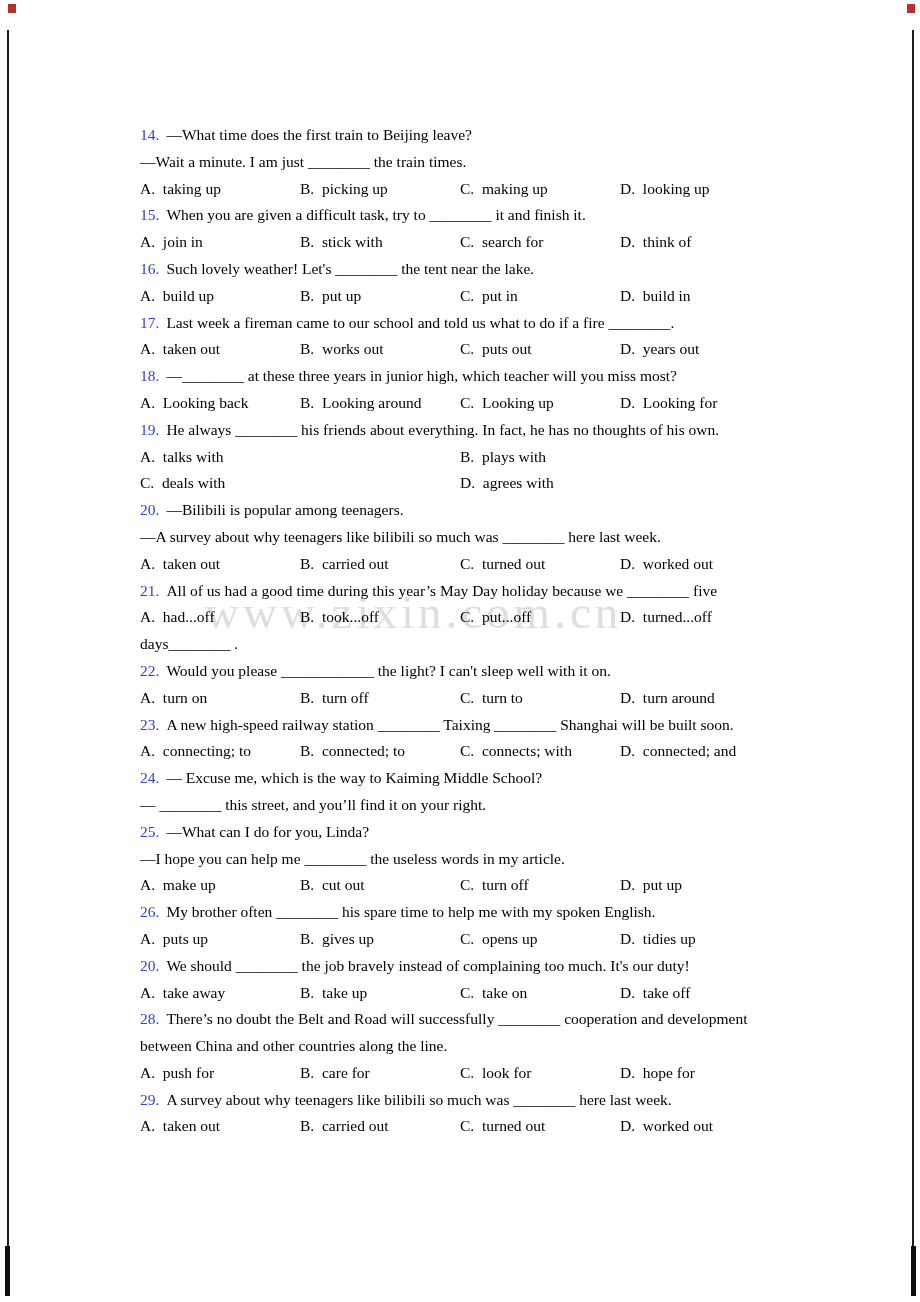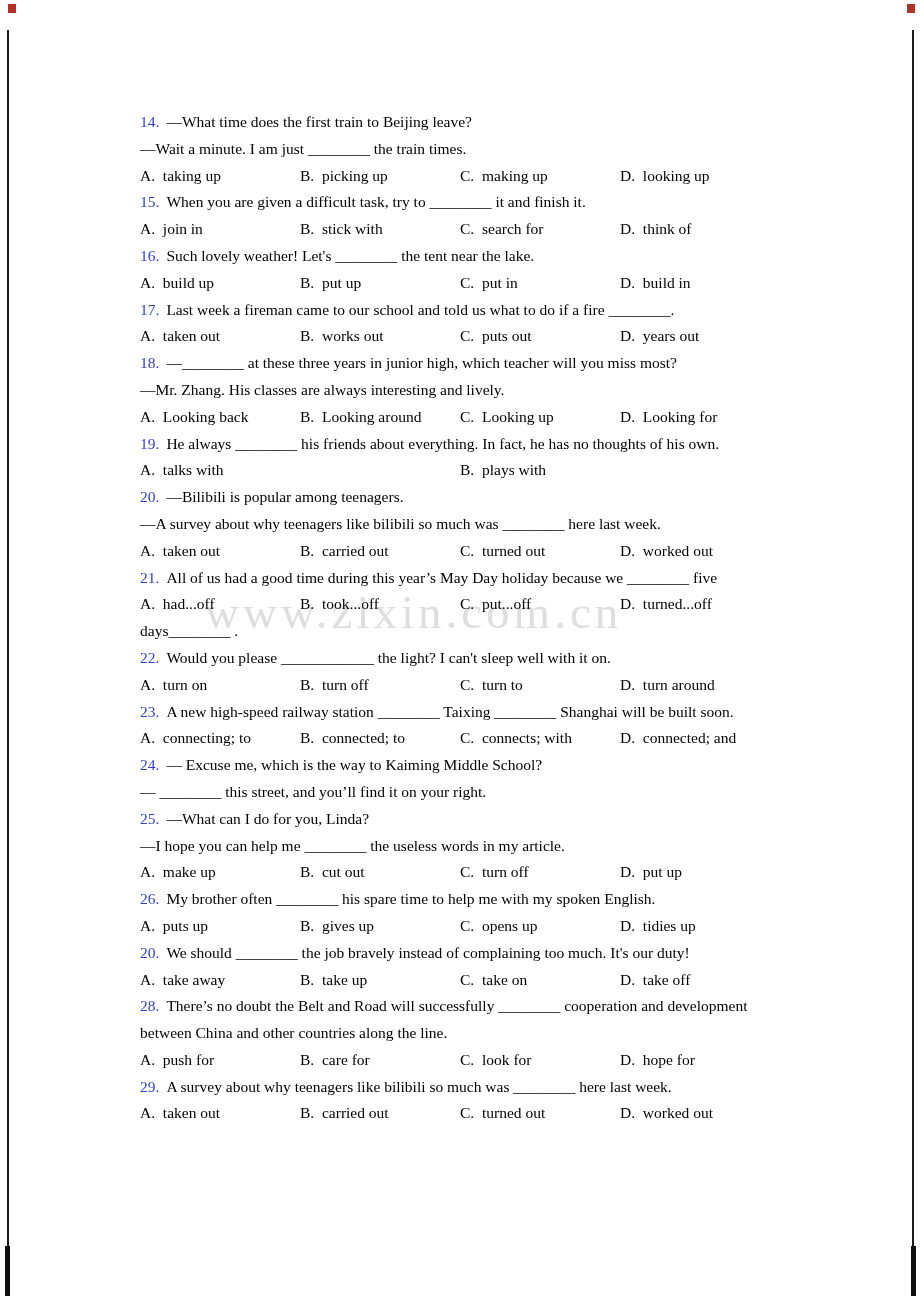--- a/index.html
+++ b/index.html
@@ -36,21 +36,21 @@
     letter-spacing: 4px;
     color: #c4c4c4;
     opacity: 0.55;
     white-space: nowrap;
     user-select: none;
   }
 
   .content {
     position: absolute;
     left: 140px;
-    top: 109px;
+    top: 122px;
     width: 660px;
     z-index: 1;
   }
   .line {
     height: 26.8px;
     line-height: 26.8px;
     white-space: pre;
   }
   .qnum {
     color: var(--num-color, #3340cc);
@@ -81,24 +81,24 @@
       <div class="line"><span class="qnum">14.</span><span>—What time does the first train to Beijing leave?</span></div>
       <div class="line"><span>—Wait a minute. I am just ________ the train times.</span></div>
       <div class="line options-row"><span class="opt">A.  taking up</span><span class="opt">B.  picking up</span><span class="opt">C.  making up</span><span class="opt">D.  looking up</span></div>
       <div class="line"><span class="qnum">15.</span><span>When you are given a difficult task, try to ________ it and finish it.</span></div>
       <div class="line options-row"><span class="opt">A.  join in</span><span class="opt">B.  stick with</span><span class="opt">C.  search for</span><span class="opt">D.  think of</span></div>
       <div class="line"><span class="qnum">16.</span><span>Such lovely weather! Let's ________ the tent near the lake.</span></div>
       <div class="line options-row"><span class="opt">A.  build up</span><span class="opt">B.  put up</span><span class="opt">C.  put in</span><span class="opt">D.  build in</span></div>
       <div class="line"><span class="qnum">17.</span><span>Last week a fireman came to our school and told us what to do if a fire ________.</span></div>
       <div class="line options-row"><span class="opt">A.  taken out</span><span class="opt">B.  works out</span><span class="opt">C.  puts out</span><span class="opt">D.  years out</span></div>
       <div class="line"><span class="qnum">18.</span><span>—________ at these three years in junior high, which teacher will you miss most?</span></div>
-      <div class="line"><span>—Mr. Zhang. His classes are always interesting and lively.</span></div>
       <div class="line options-row"><span class="opt">A.  Looking back</span><span class="opt">B.  Looking around</span><span class="opt">C.  Looking up</span><span class="opt">D.  Looking for</span></div>
       <div class="line"><span class="qnum">19.</span><span>He always ________ his friends about everything. In fact, he has no thoughts of his own.</span></div>
       <div class="line options-row two-col"><span class="opt">A.  talks with</span><span class="opt">B.  plays with</span></div>
+      <div class="line options-row two-col"><span class="opt">C.  deals with</span><span class="opt">D.  agrees with</span></div>
       <div class="line"><span class="qnum">20.</span><span>—Bilibili is popular among teenagers.</span></div>
       <div class="line"><span>—A survey about why teenagers like bilibili so much was ________ here last week.</span></div>
       <div class="line options-row"><span class="opt">A.  taken out</span><span class="opt">B.  carried out</span><span class="opt">C.  turned out</span><span class="opt">D.  worked out</span></div>
       <div class="line"><span class="qnum">21.</span><span>All of us had a good time during this year’s May Day holiday because we ________ five</span></div>
       <div class="line options-row"><span class="opt">A.  had...off</span><span class="opt">B.  took...off</span><span class="opt">C.  put...off</span><span class="opt">D.  turned...off</span></div>
       <div class="line"><span>days________ .</span></div>
       <div class="line"><span class="qnum">22.</span><span>Would you please ____________ the light? I can't sleep well with it on.</span></div>
       <div class="line options-row"><span class="opt">A.  turn on</span><span class="opt">B.  turn off</span><span class="opt">C.  turn to</span><span class="opt">D.  turn around</span></div>
       <div class="line"><span class="qnum">23.</span><span>A new high-speed railway station ________ Taixing ________ Shanghai will be built soon.</span></div>
       <div class="line options-row"><span class="opt">A.  connecting; to</span><span class="opt">B.  connected; to</span><span class="opt">C.  connects; with</span><span class="opt">D.  connected; and</span></div>

